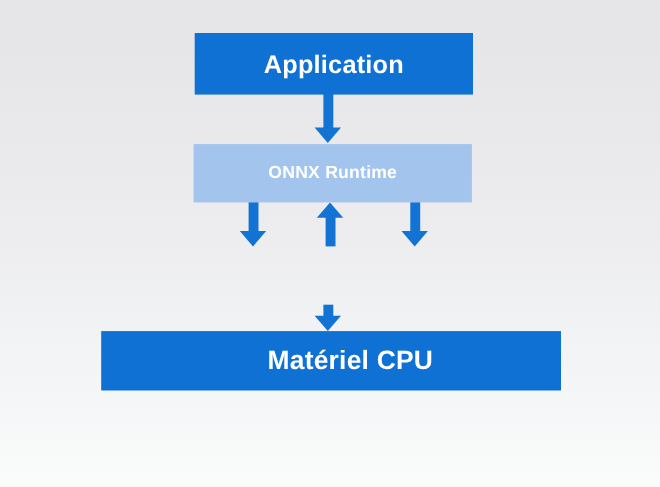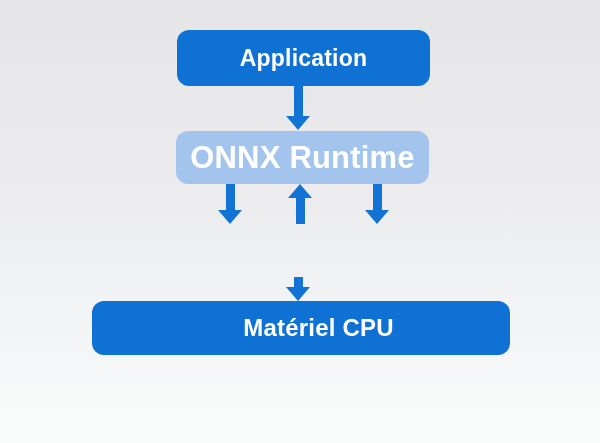--- a/index.html
+++ b/index.html
@@ -24,27 +24,26 @@
   }
 
   .box {
     position: absolute;
     display: flex;
     align-items: center;
     justify-content: center;
     color: var(--text-white);
     font-weight: 700;
     letter-spacing: 0.2px;
-    border-radius: 12px;
   }
   .box.blue { background: var(--box-blue); }
   .box.light { background: var(--box-light-blue); }
 
   .box-application   { left: 177px; top: 30px;  width: 253px; height: 56px; font-size: 23px; }
-  .box-onnx-runtime  { left: 176px; top: 131px; width: 253px; height: 53px; font-size: 31px; }
+  .box-onnx-runtime  { left: 176px; top: 131px; width: 253px; height: 53px; font-size: 16px; }
   .box-kernel-os     { left: 92px;  top: 224px; width: 418px; height: 53px; font-size: 24px; }
   .box-materiel-cpu  { left: 92px;  top: 301px; width: 418px; height: 54px; font-size: 24px; padding-left: 35px; }
 
   .arrow { position: absolute; width: 24px; }
   .arrow .stem {
     position: absolute;
     left: 7.5px;
     width: 9px;
     background: var(--arrow-blue);
   }

